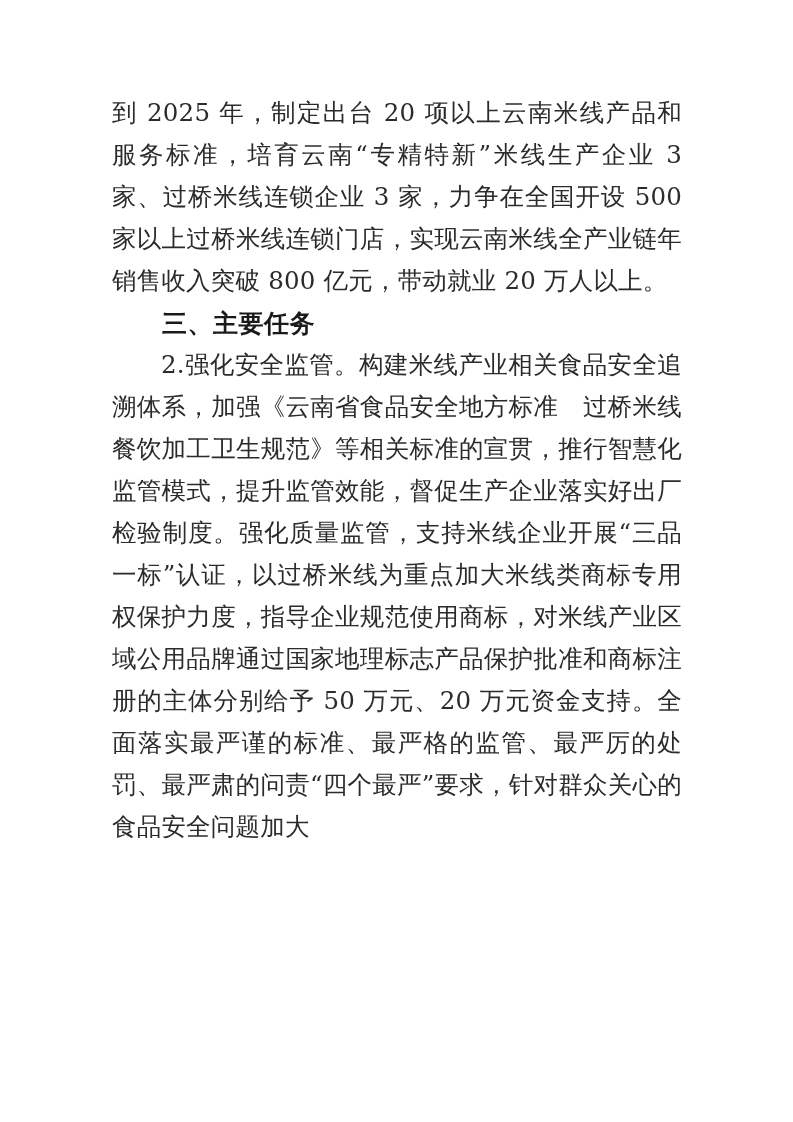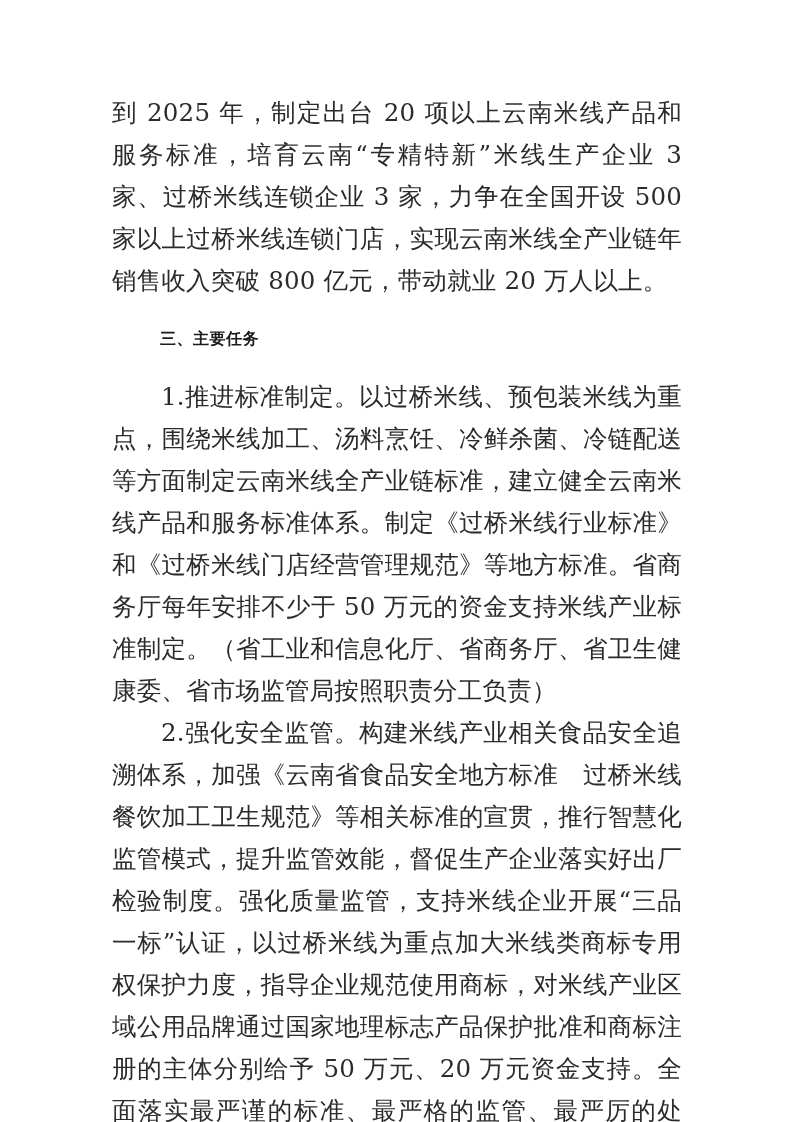--- a/index.html
+++ b/index.html
@@ -37,26 +37,26 @@
     -webkit-hyphens: none;
     hyphens: none;
     word-break: break-all;
   }
   .para.cont {
     text-indent: 0;
   }
   
   .heading-1 {
     font-family: "Liberation Sans", "DejaVu Sans", sans-serif;
-    font-size: 16px;
+    font-size: 25px;
     line-height: 42px;
     font-weight: bold;
     color: #1a1a1a;
     text-indent: 2em;
-    margin: 16px;
+    margin: 0;
     letter-spacing: 0.5px;
   }
   
   .heading-2 {
     font-family: "DejaVu Serif", "Liberation Serif", serif;
     font-size: 24.5px;
     line-height: 42px;
     color: #2b2b2b;
     text-indent: 2em;
     margin: 0;
@@ -67,18 +67,17 @@
 <body>
 
 <div class="page">
   <div class="content">
 
     <p class="para cont">到 2025 年，制定出台 20 项以上云南米线产品和服务标准，培育云南“专精特新”米线生产企业 3 家、过桥米线连锁企业 3 家，力争在全国开设 500 家以上过桥米线连锁门店，实现云南米线全产业链年销售收入突破 800 亿元，带动就业 20 万人以上。</p>
 
     <h2 class="heading-1">三、主要任务</h2>
 
 
-    <p class="para">1.推进标准制定。以过桥米线、预包装米线为重点，围绕米线加工、汤料烹饪、冷鲜杀菌、冷链配送等方面制定云南米线全产业链标准，建立健全云南米线产品和服务标准体系。制定《过桥米线行业标准》和《过桥米线门店经营管理规范》等地方标准。省商务厅每年安排不少于 50 万元的资金支持米线产业标准制定。（省工业和信息化厅、省商务厅、省卫生健康委、省市场监管局按照职责分工负责）</p>
 
     <p class="para">2.强化安全监管。构建米线产业相关食品安全追溯体系，加强《云南省食品安全地方标准　过桥米线餐饮加工卫生规范》等相关标准的宣贯，推行智慧化监管模式，提升监管效能，督促生产企业落实好出厂检验制度。强化质量监管，支持米线企业开展“三品一标”认证，以过桥米线为重点加大米线类商标专用权保护力度，指导企业规范使用商标，对米线产业区域公用品牌通过国家地理标志产品保护批准和商标注册的主体分别给予 50 万元、20 万元资金支持。全面落实最严谨的标准、最严格的监管、最严厉的处罚、最严肃的问责“四个最严”要求，针对群众关心的食品安全问题加大</p>
 
   </div>
 </div>
 
 </body></html>

